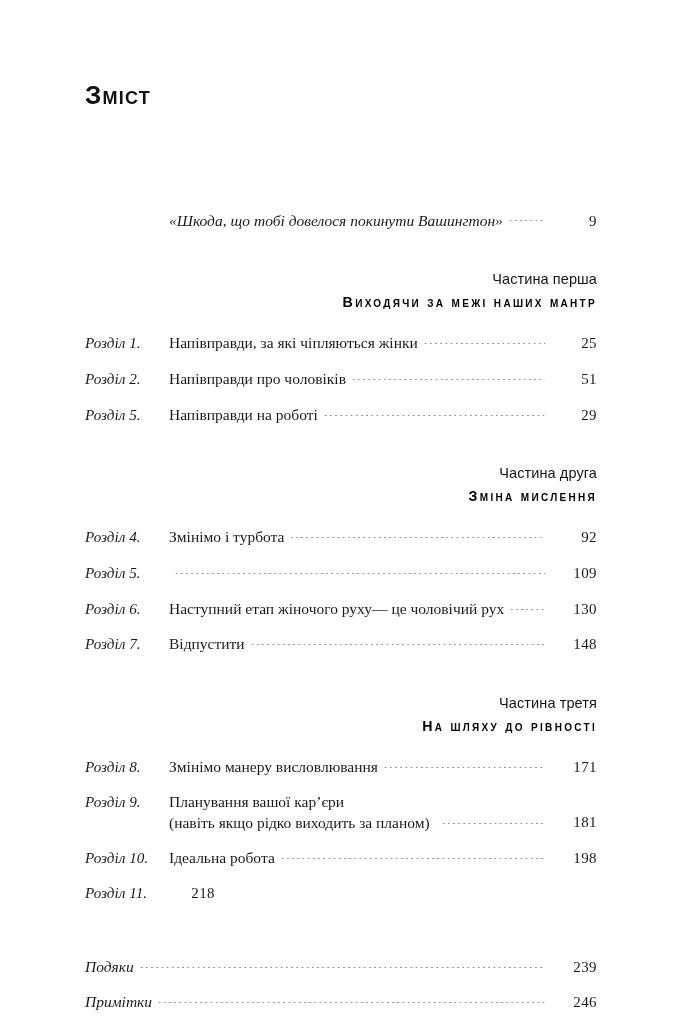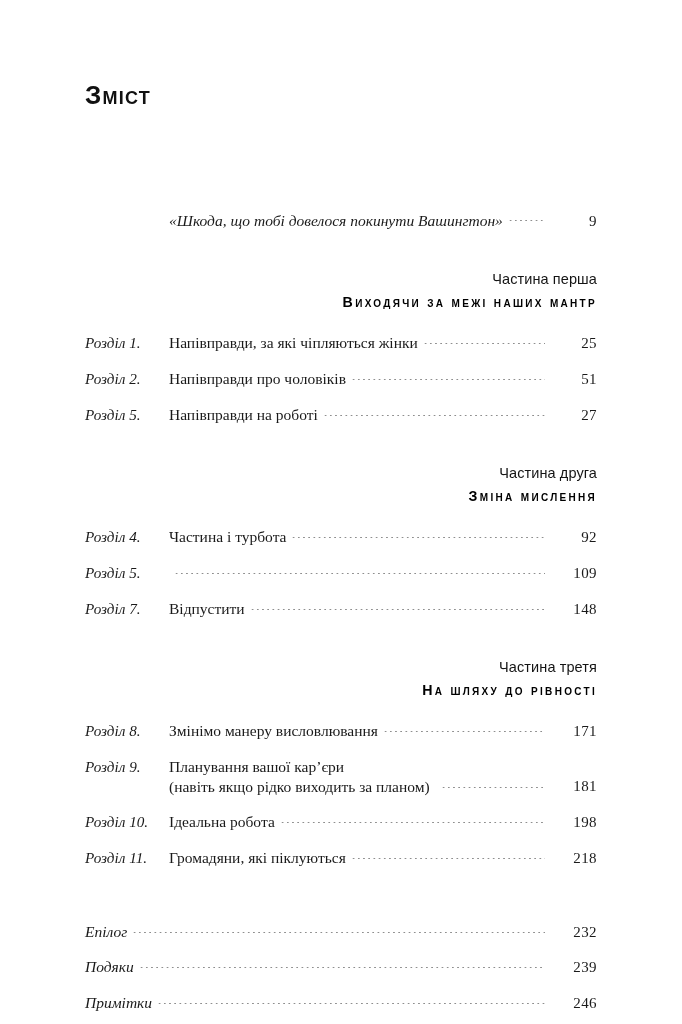--- a/index.html
+++ b/index.html
@@ -195,47 +195,55 @@
       </span>
       <span class="page-num">51</span>
     </div>
 
     <div class="entry">
       <span class="entry-label">Розділ 5.</span>
       <span class="entry-main">
         <span class="entry-text">Напівправди на роботі</span>
         <span class="leader"></span>
       </span>
-      <span class="page-num">27</span>
+      <span class="page-num">29</span>
     </div>
 
     <div class="gap-before-part"></div>
     <div class="part">
       <div class="part-label">Частина друга</div>
       <div class="part-title">Зміна мислення</div>
     </div>
     <div class="gap-after-part"></div>
 
     <div class="entry">
       <span class="entry-label">Розділ 4.</span>
       <span class="entry-main">
-        <span class="entry-text">Частина і турбота</span>
+        <span class="entry-text">Змінімо і турбота</span>
         <span class="leader"></span>
       </span>
       <span class="page-num">92</span>
     </div>
 
     <div class="entry">
       <span class="entry-label">Розділ 5.</span>
       <span class="entry-main">
         <span class="leader"></span>
       </span>
       <span class="page-num">109</span>
     </div>
 
+    <div class="entry">
+      <span class="entry-label">Розділ 6.</span>
+      <span class="entry-main">
+        <span class="entry-text">Наступний етап жіночого руху— це чоловічий рух</span>
+        <span class="leader"></span>
+      </span>
+      <span class="page-num">130</span>
+    </div>
 
     <div class="entry">
       <span class="entry-label">Розділ 7.</span>
       <span class="entry-main">
         <span class="entry-text">Відпустити</span>
         <span class="leader"></span>
       </span>
       <span class="page-num">148</span>
     </div>
 
@@ -271,37 +279,25 @@
       <span class="entry-label">Розділ 10.</span>
       <span class="entry-main">
         <span class="entry-text">Ідеальна робота</span>
         <span class="leader"></span>
       </span>
       <span class="page-num">198</span>
     </div>
 
     <div class="entry">
       <span class="entry-label">Розділ 11.</span>
-      <span class="entry-main">
-        <span class="entry-text">Громадяни, які піклуються</span>
-        <span class="leader"></span>
-      </span>
       <span class="page-num">218</span>
     </div>
 
     <div class="gap-back-matter"></div>
 
-    <div class="entry back-entry">
-
-      <span class="entry-main">
-        <span class="entry-text italic">Епілог</span>
-        <span class="leader"></span>
-      </span>
-      <span class="page-num">232</span>
-    </div>
 
     <div class="entry back-entry">
 
       <span class="entry-main">
         <span class="entry-text italic">Подяки</span>
         <span class="leader"></span>
       </span>
       <span class="page-num">239</span>
     </div>
 

